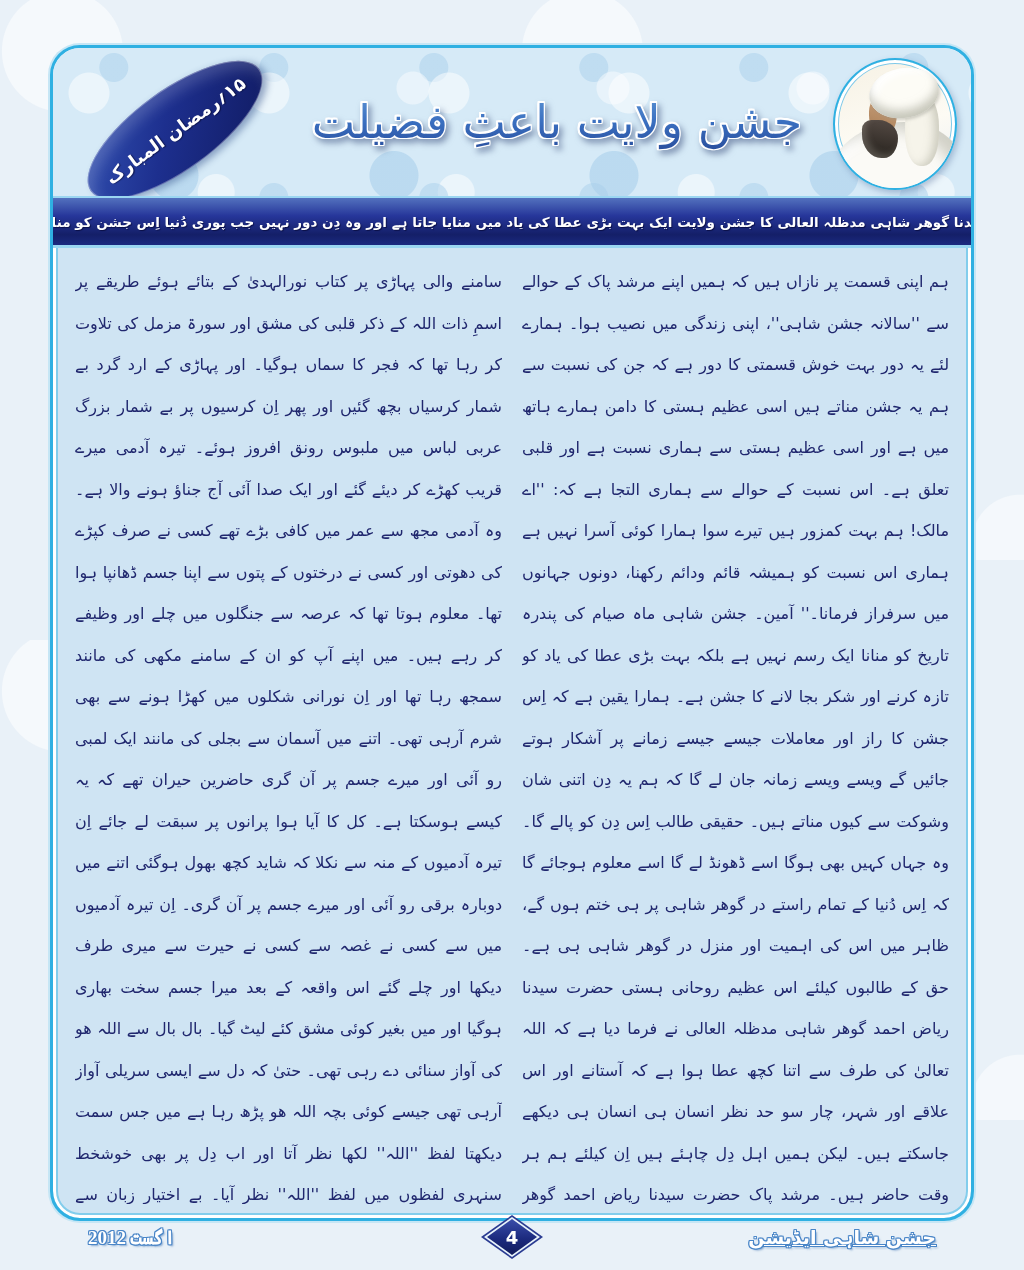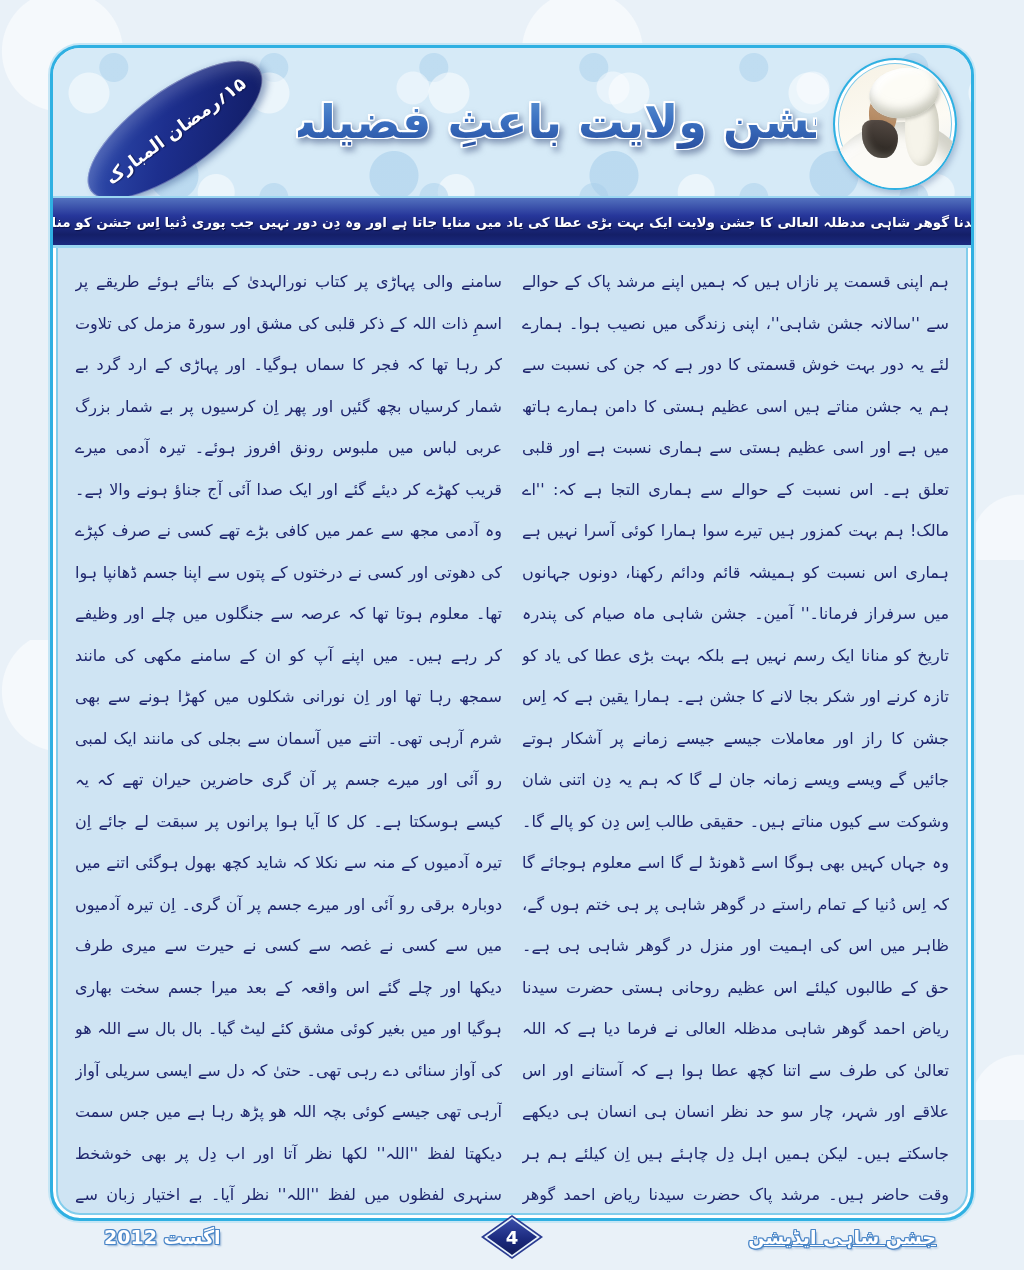--- a/index.html
+++ b/index.html
@@ -45,21 +45,21 @@
     transform:rotate(-36deg);
     display:flex; align-items:center; justify-content:center;
   }
   .badge span {
     color:#ffffff; font-size:18px; font-weight:bold; white-space:nowrap;
     text-shadow:1px 1px 1px rgba(0,0,30,.5);
   }
   .title {
     position:absolute; left:245px; right:155px; top:0; height:148px;
     display:flex; align-items:center; justify-content:center;
-    font-size:46px; font-weight:bold; white-space:nowrap;
+    font-size:46px; font-weight:normal; white-space:nowrap;
     color:#24418f;
     text-shadow:-2px 0 0 #fff, 2px 0 0 #fff, 0 -2px 0 #fff, 0 2px 0 #fff,
                 -2px -2px 0 #fff, 2px 2px 0 #fff, -2px 2px 0 #fff, 2px -2px 0 #fff,
                 5px 6px 5px rgba(85,105,145,.6);
   }
   @supports (-webkit-background-clip: text) {
     .title {
       background:linear-gradient(180deg,#8cc6ee 5%, #3a6fc0 50%, #13236f 95%);
       -webkit-background-clip:text; background-clip:text;
       color:transparent; text-shadow:none;
@@ -114,21 +114,21 @@
     color:#20276e; direction:rtl;
   }
   
   .footer-date, .footer-edition {
     position:absolute; top:1226px; color:#ffffff; font-weight:bold; font-size:19px;
     text-shadow:-1px 0 0 #4a86c8, 1px 0 0 #4a86c8, 0 -1px 0 #4a86c8, 0 1px 0 #4a86c8,
                 -1px -1px 0 #4a86c8, 1px 1px 0 #4a86c8, -1px 1px 0 #4a86c8, 1px -1px 0 #4a86c8,
                 2px 2px 2px rgba(70,120,180,.6);
     white-space:nowrap;
   }
-  .footer-date { left:104px; }
+  .footer-date { left:88px;font-family:Liberation Serif, serif; }
   .footer-edition { right:88px;text-decoration:underline; }
   .diamond-wrap { position:absolute; left:481px; top:1215px; width:62px; height:44px; }
   .diamond-wrap div {
     position:absolute; clip-path:polygon(50% 0, 100% 50%, 50% 100%, 0 50%);
   }
   .d-outer { left:0; top:0; width:62px; height:44px; background:#2a3b92; }
   .d-mid   { left:3px; top:2px; width:56px; height:40px; background:#e9f4fb; }
   .d-inner { left:6px; top:4px; width:50px; height:36px;
              background:linear-gradient(180deg,#3a4daa 0%, #1c2a7e 55%, #121b5c 100%);
              display:flex; align-items:center; justify-content:center; }

